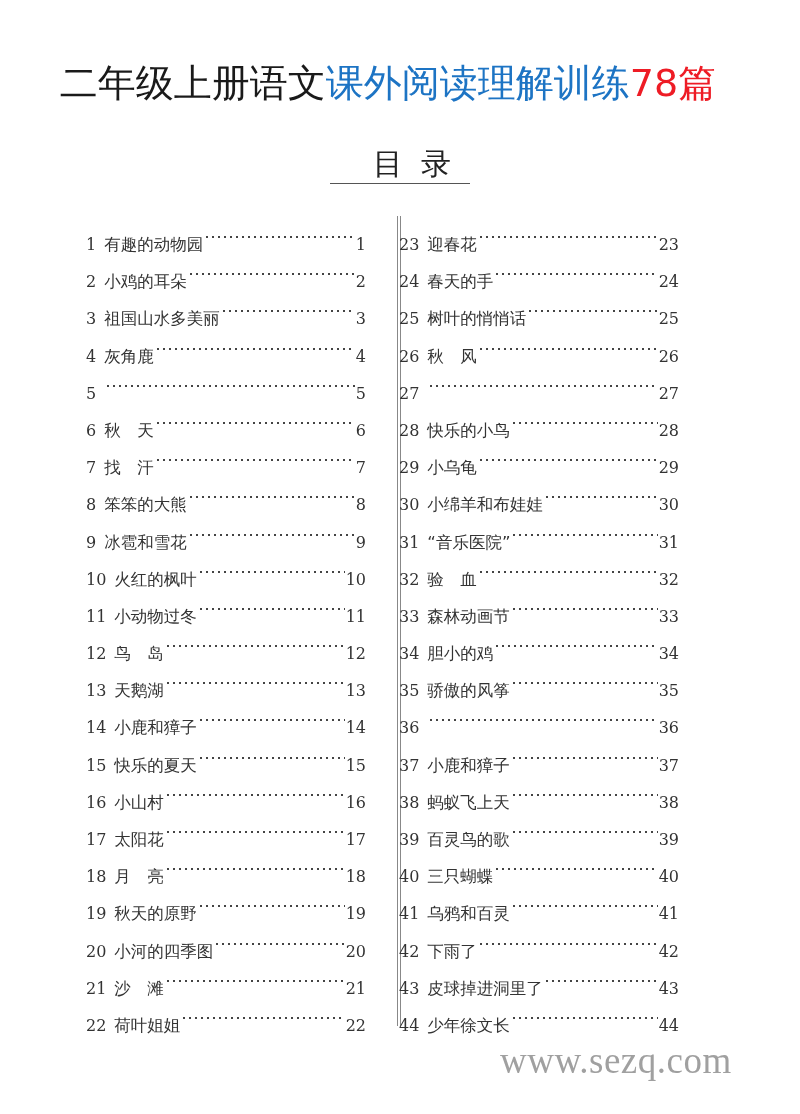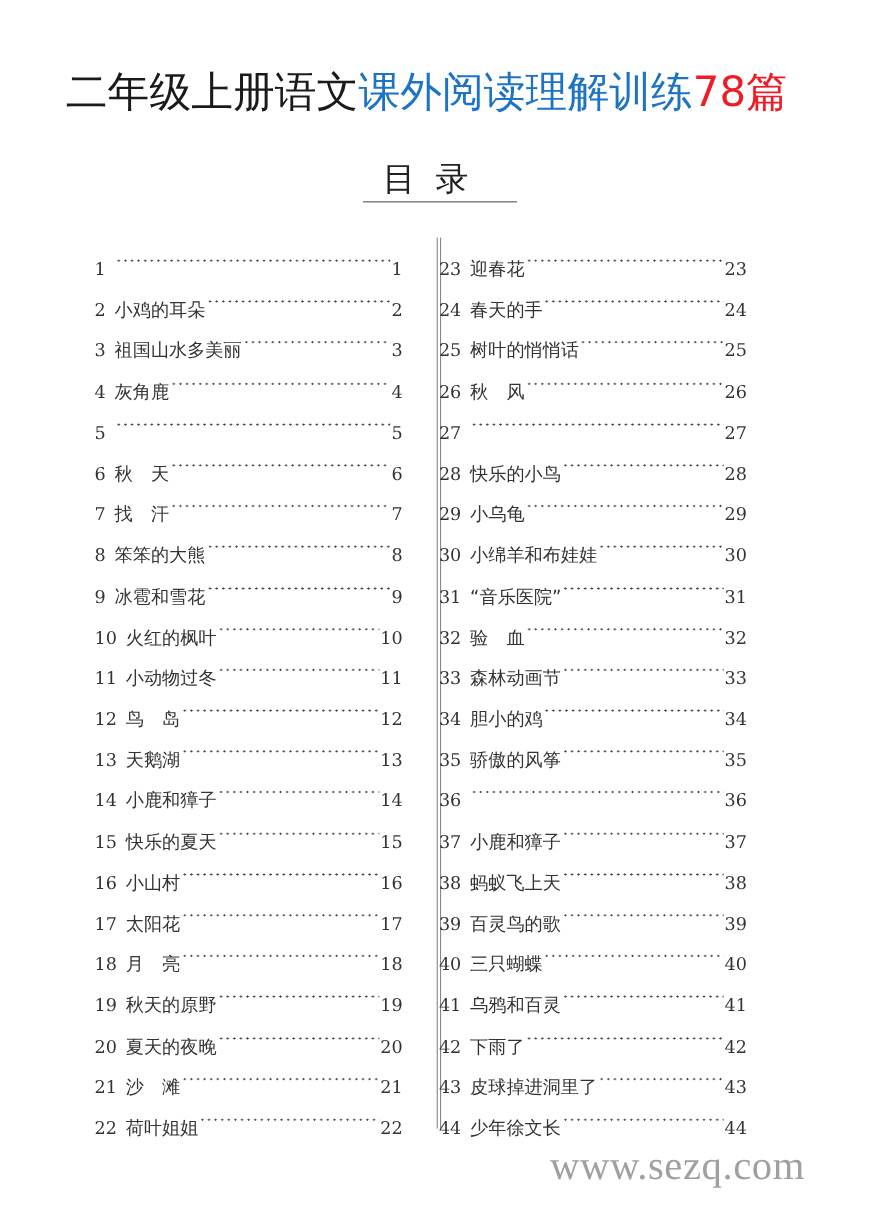--- a/index.html
+++ b/index.html
@@ -27,22 +27,23 @@
       letter-spacing: 0px;
       white-space: nowrap;
     }
     .t-black { color: #1a1a1a; }
     .t-blue { color: #1d74c4; }
     .t-red { color: #ee1c25; }
 
     .toc-heading {
       position: absolute;
       top: 144px;
-      left: 330px;
+      left: 342px;
       width: 140px;
+      text-align: center;
       font-family: "DejaVu Serif", "Liberation Serif", serif;
       font-size: 30px;
       line-height: 40px;
       color: #222222;
       letter-spacing: 18px;
       text-indent: 18px;
     }
     .toc-underline {
       position: absolute;
       top: 183px;
@@ -134,20 +135,21 @@
 </div>
 
 <div class="toc-heading">目录</div>
 <div class="toc-underline"></div>
 
 <div class="divider"></div>
 
 <div class="col col-left" id="col-left">
     <div class="toc-item">
       <span class="toc-num">1</span>
+      <span class="toc-title">有趣的动物园</span>
       <span class="toc-dots"></span>
       <span class="toc-page">1</span>
     </div>
     <div class="toc-item">
       <span class="toc-num">2</span>
       <span class="toc-title">小鸡的耳朵</span>
       <span class="toc-dots"></span>
       <span class="toc-page">2</span>
     </div>
     <div class="toc-item">
@@ -246,21 +248,21 @@
       <span class="toc-page">18</span>
     </div>
     <div class="toc-item">
       <span class="toc-num">19</span>
       <span class="toc-title">秋天的原野</span>
       <span class="toc-dots"></span>
       <span class="toc-page">19</span>
     </div>
     <div class="toc-item">
       <span class="toc-num">20</span>
-      <span class="toc-title">夏天的夜晚</span>
+      <span class="toc-title">小河的四季图</span>
       <span class="toc-dots"></span>
       <span class="toc-page">20</span>
     </div>
     <div class="toc-item">
       <span class="toc-num">21</span>
       <span class="toc-title">沙　滩</span>
       <span class="toc-dots"></span>
       <span class="toc-page">21</span>
     </div>
     <div class="toc-item">

